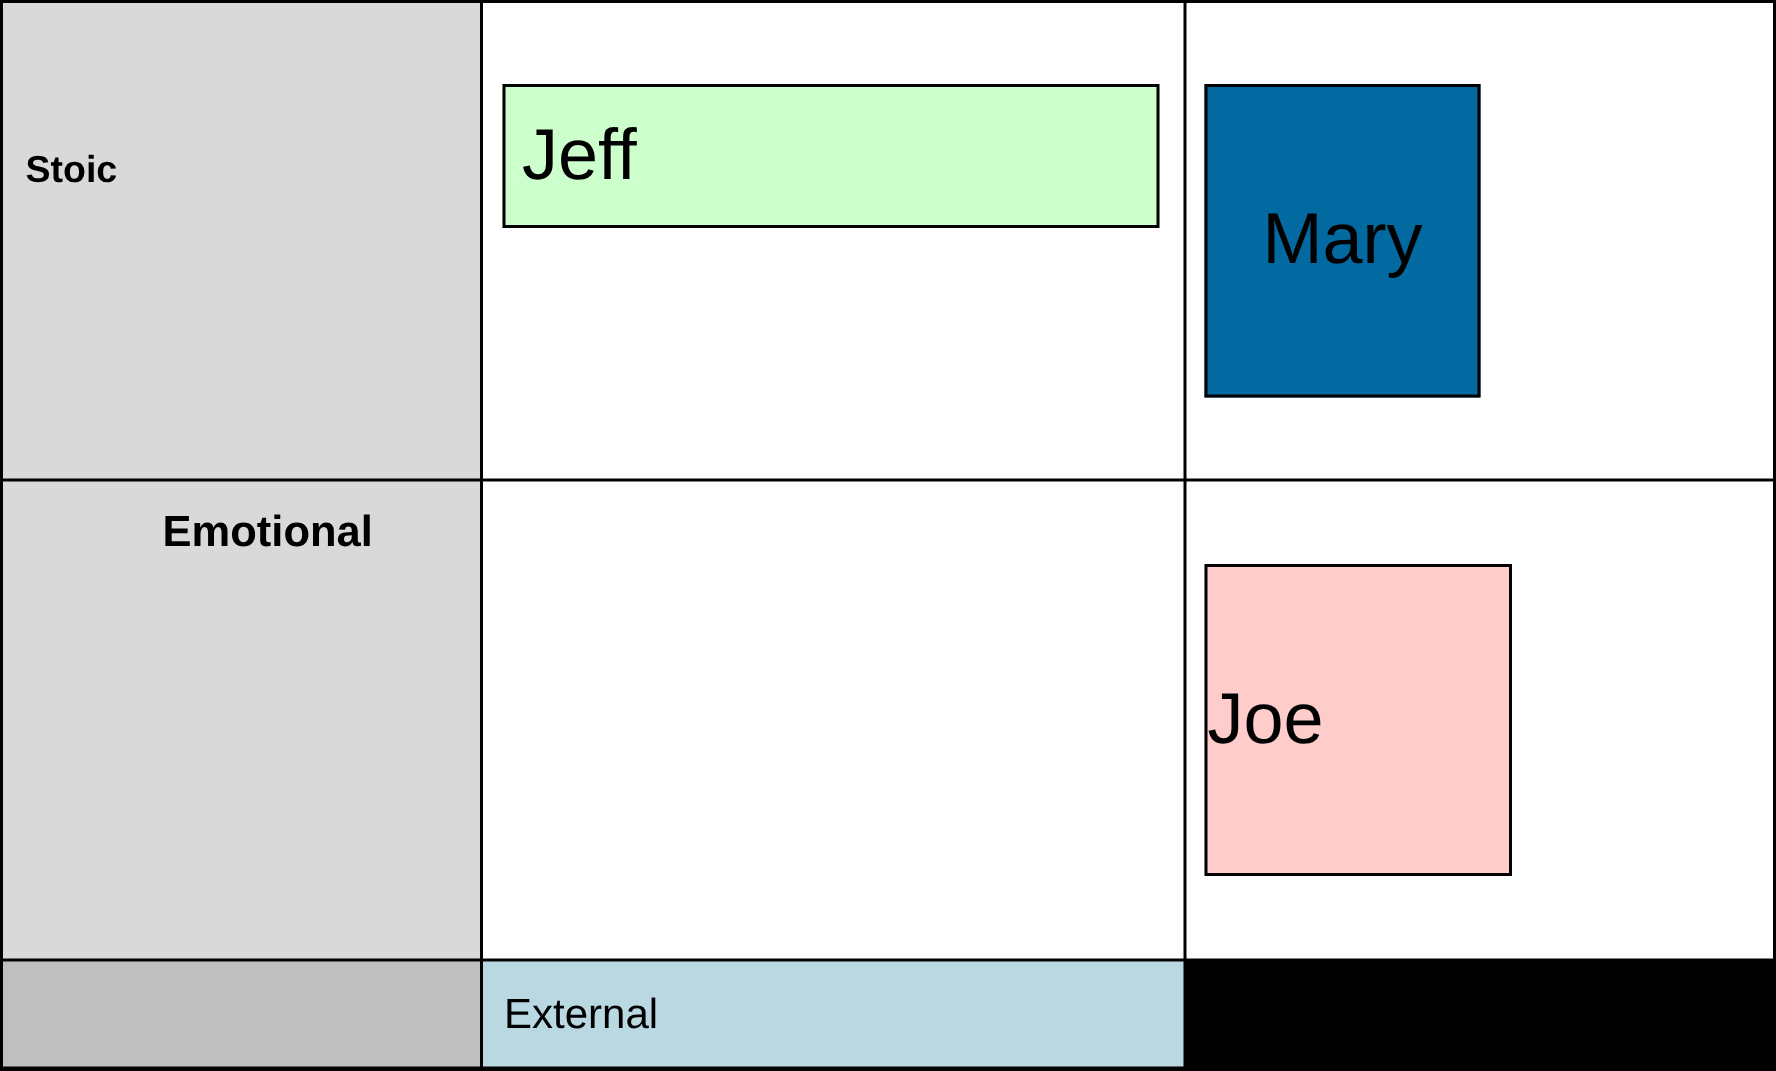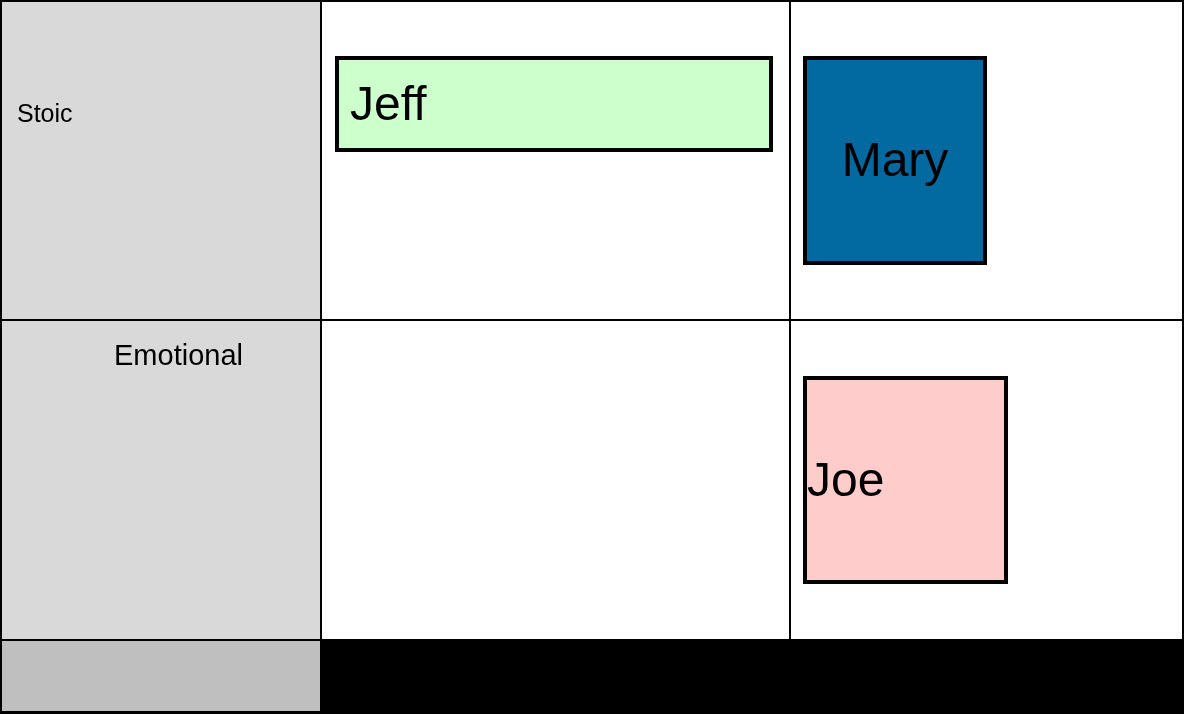--- a/index.html
+++ b/index.html
@@ -25,21 +25,21 @@
     border-bottom-width: 3px;
     width: 1184px;
     height: 714px;
     box-sizing: border-box;
   }
   .cell {
     position: relative;
     overflow: hidden;
   }
   .cell.body { background: #ffffff; }
-  .cell.rowhead { background: #d9d9d9; }
+  .cell.rowhead { background: #d9d9d9; font-weight: bold; }
   .cell.corner { background: #bfbfbf; }
   .cell.colhead {
     background: #b9d8e2;
     display: flex;
     align-items: center;
     padding-left: 14px;
     box-sizing: border-box;
     font-size: 28px;
   }
   .row-label-stoic {
@@ -54,21 +54,21 @@
     left: 35px;
     right: 0;
     top: 18px;
     text-align: center;
     font-size: 29px;
     line-height: 1.15;
   }
   .item {
     position: absolute;
     box-sizing: border-box;
-    border: 4px solid #000000;
+    border: 2px solid #000000;
     display: flex;
     align-items: center;
     font-size: 48px;
     line-height: 1.1;
   }
   .item-jeff {
     left: 13px;
     top: 54px;
     width: 438px;
     height: 96px;
@@ -121,15 +121,18 @@
 
     <div class="cell body">
       <div class="item item-joe">
         <span>Joe</span>
       </div>
     </div>
 
     <div class="cell corner"></div>
 
 
+    <div class="cell colhead">
+      <span>External</span>
+    </div>
 
   </div>
 </div>
 
 </body></html>

